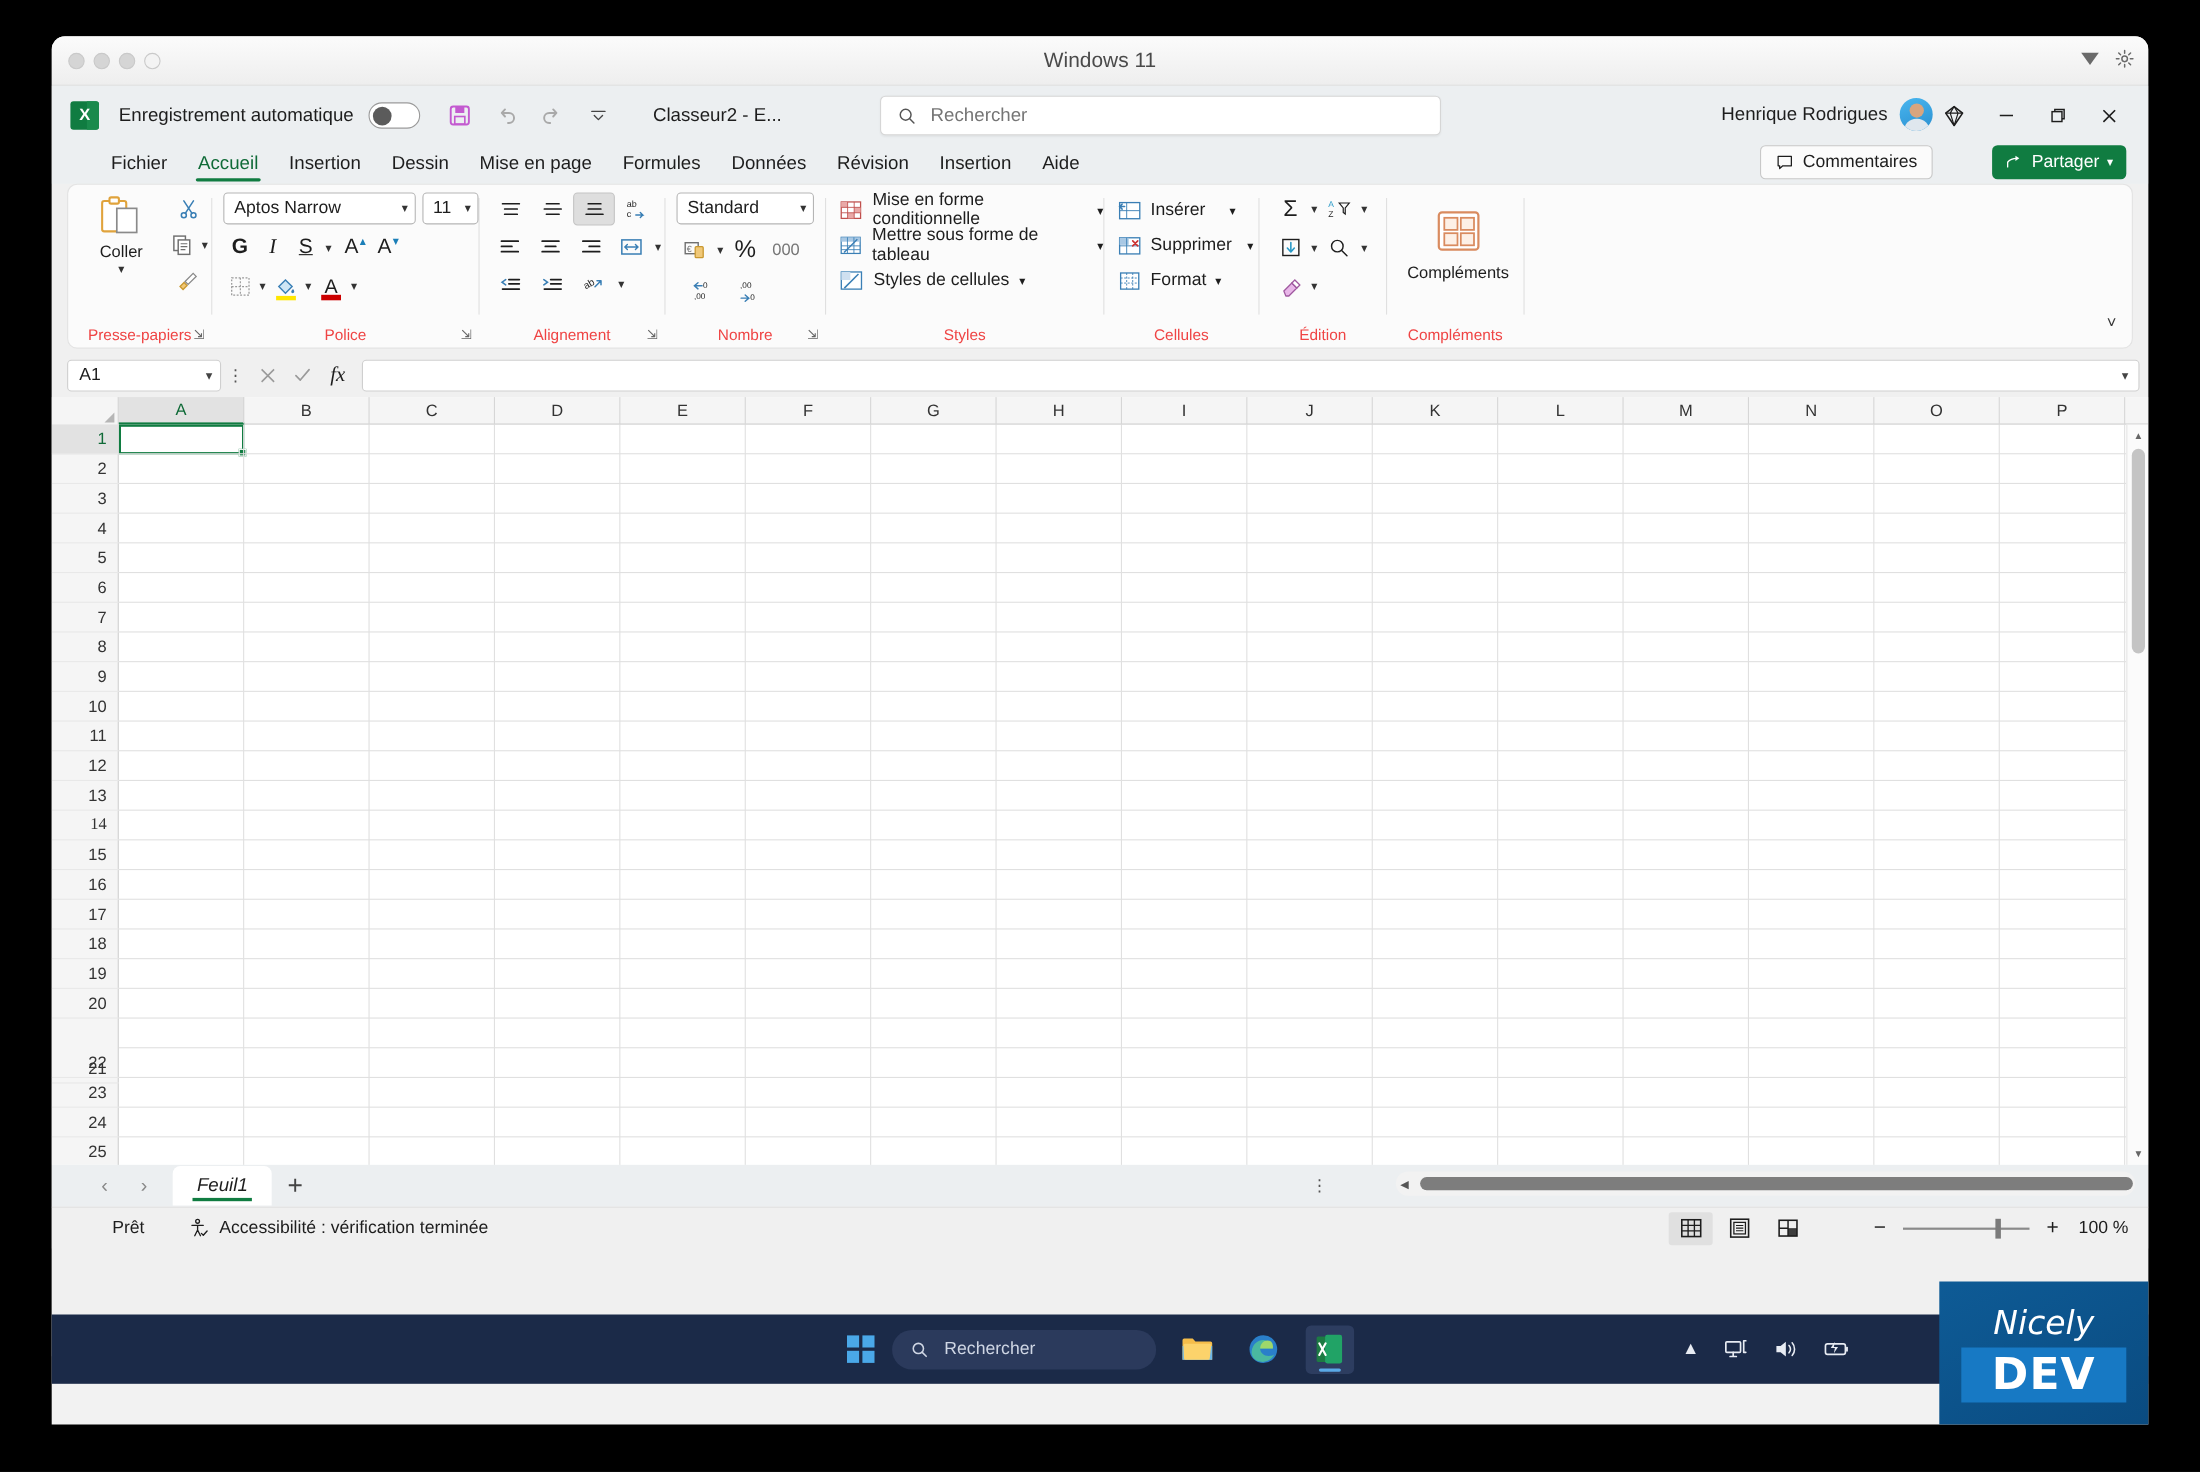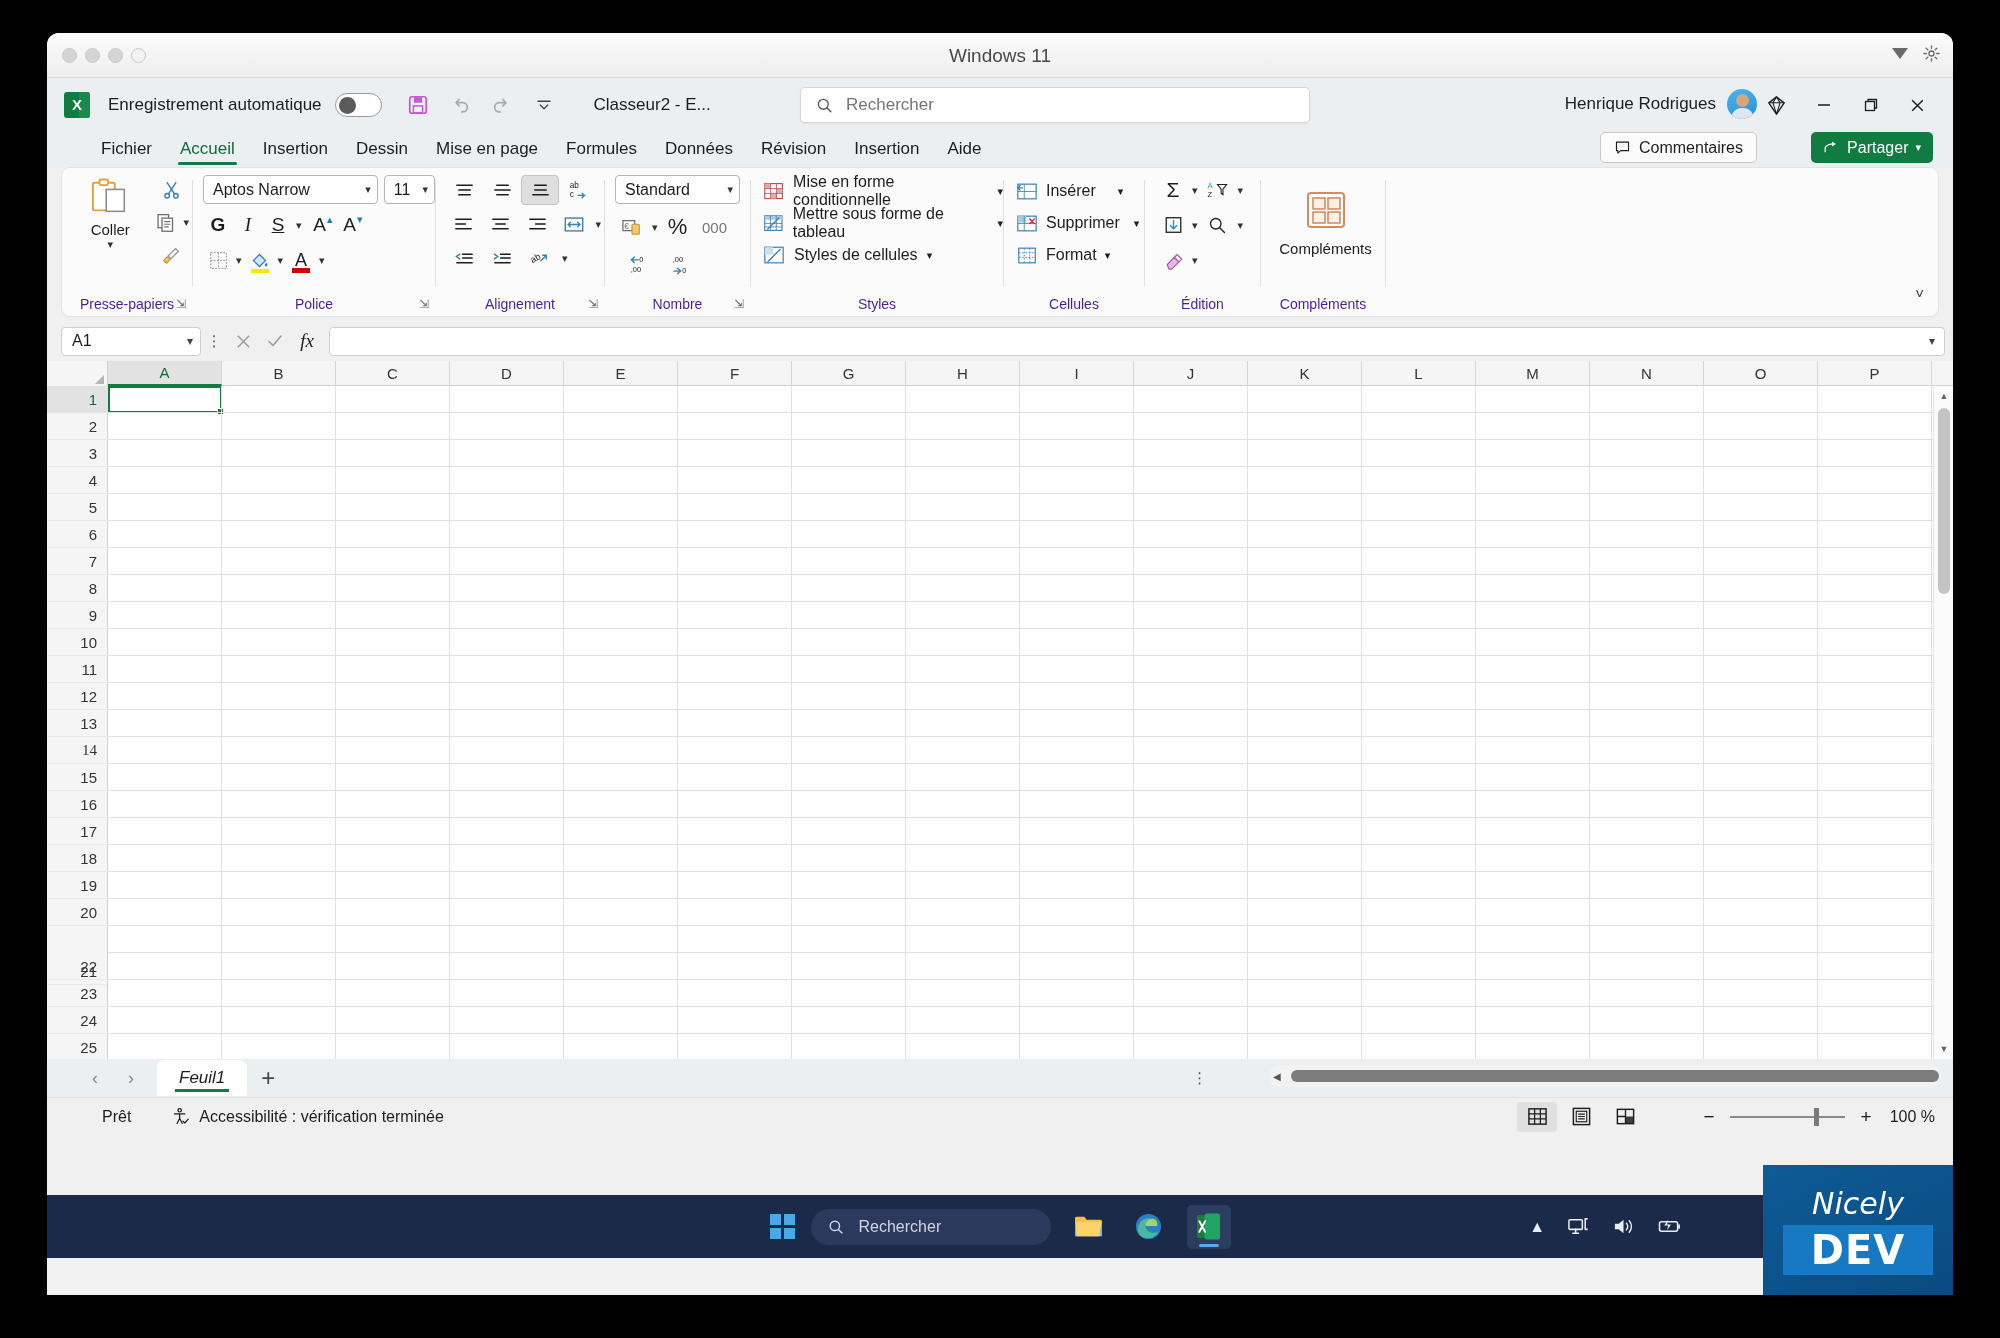--- a/index.html
+++ b/index.html
@@ -160,21 +160,21 @@
     height: 150px;
     background: #fbfbfb;
     border-radius: 9px;
     border: 1px solid #e3e3e3;
     display: flex;
   }
   .rgroup { position: relative; height: 150px; padding: 7px 0 0 0; }
   .rgroup-sep { width: 1px; background: #e0e0e0; margin: 12px 0 30px 0; }
   .rgroup-label {
     position: absolute; bottom: 6px; left: 0; right: 0;
-    text-align: center; font-size: 14px; color: #4c1d95;
+    text-align: center; font-size: 14px; color: #ef4444;
   }
   .rgroup-launcher {
     position: absolute; bottom: 7px; right: 6px;
     font-size: 12px; color: #666; cursor: pointer;
   }
   .rrow { display: flex; align-items: center; }
   .ricon { display: flex; align-items: center; justify-content: center; cursor: pointer; border-radius: 4px; }
   .chev { font-size: 11px; color: #333; cursor: pointer; padding: 0 3px; }
 
   

